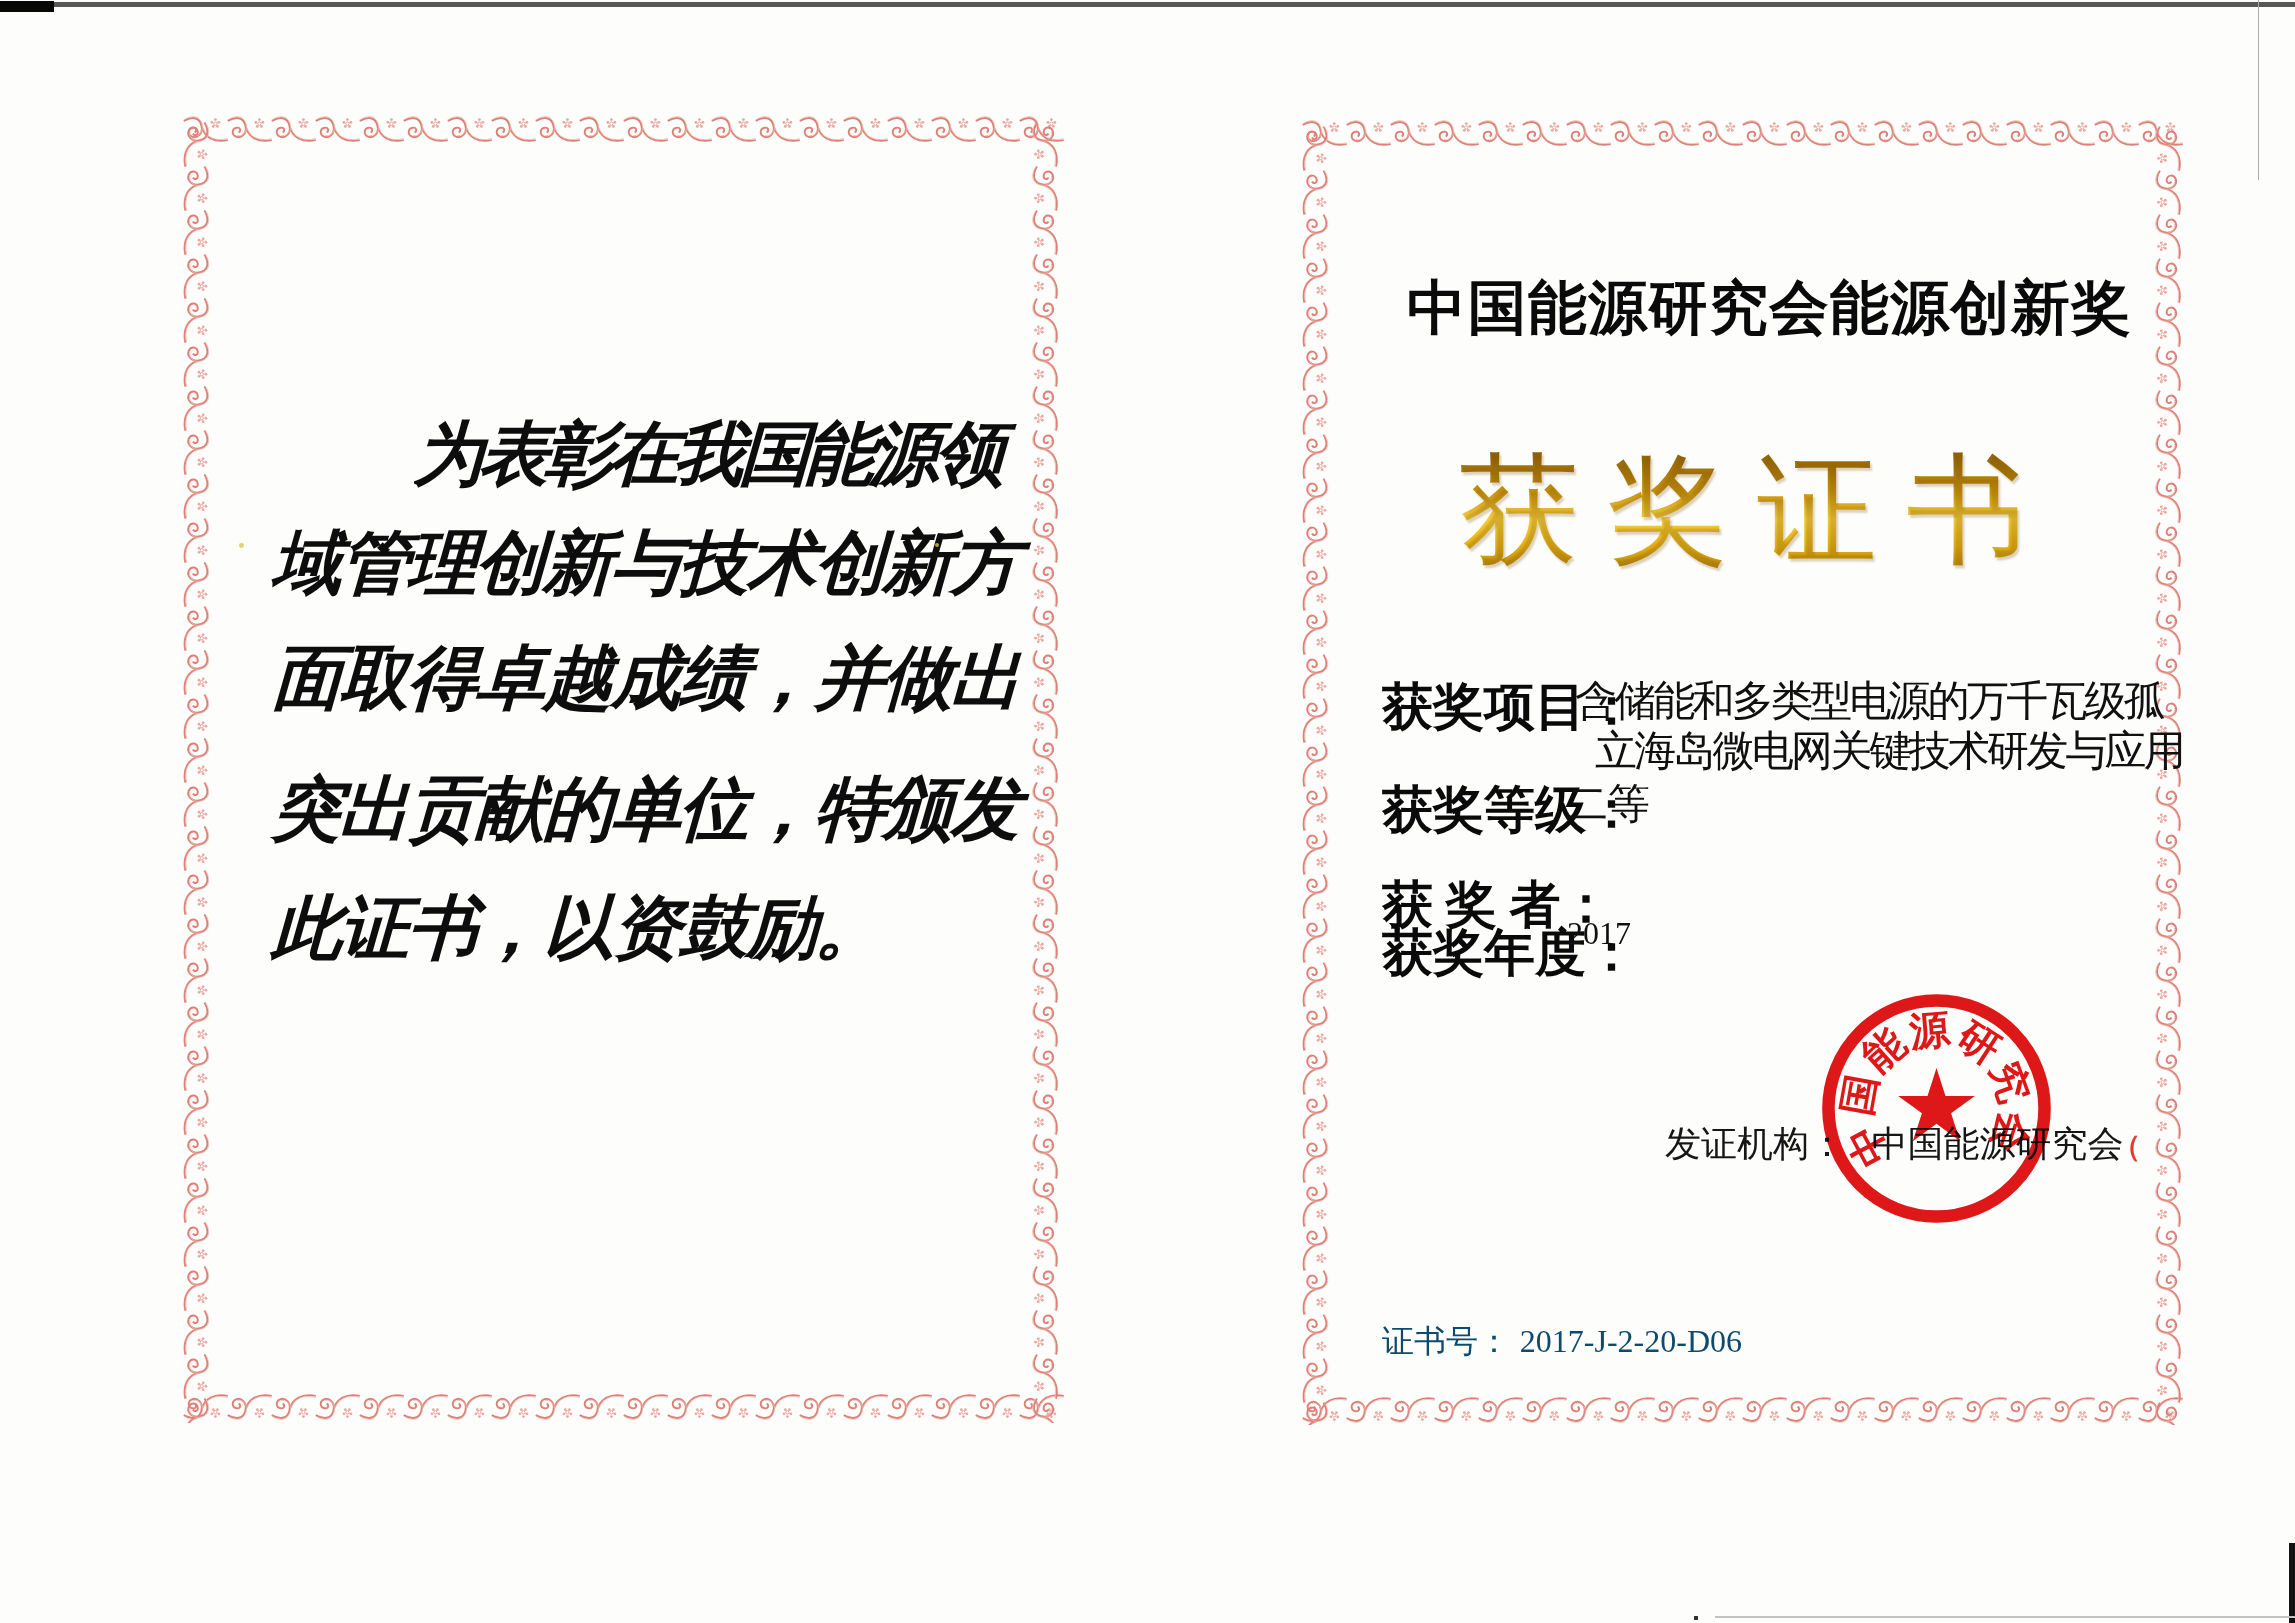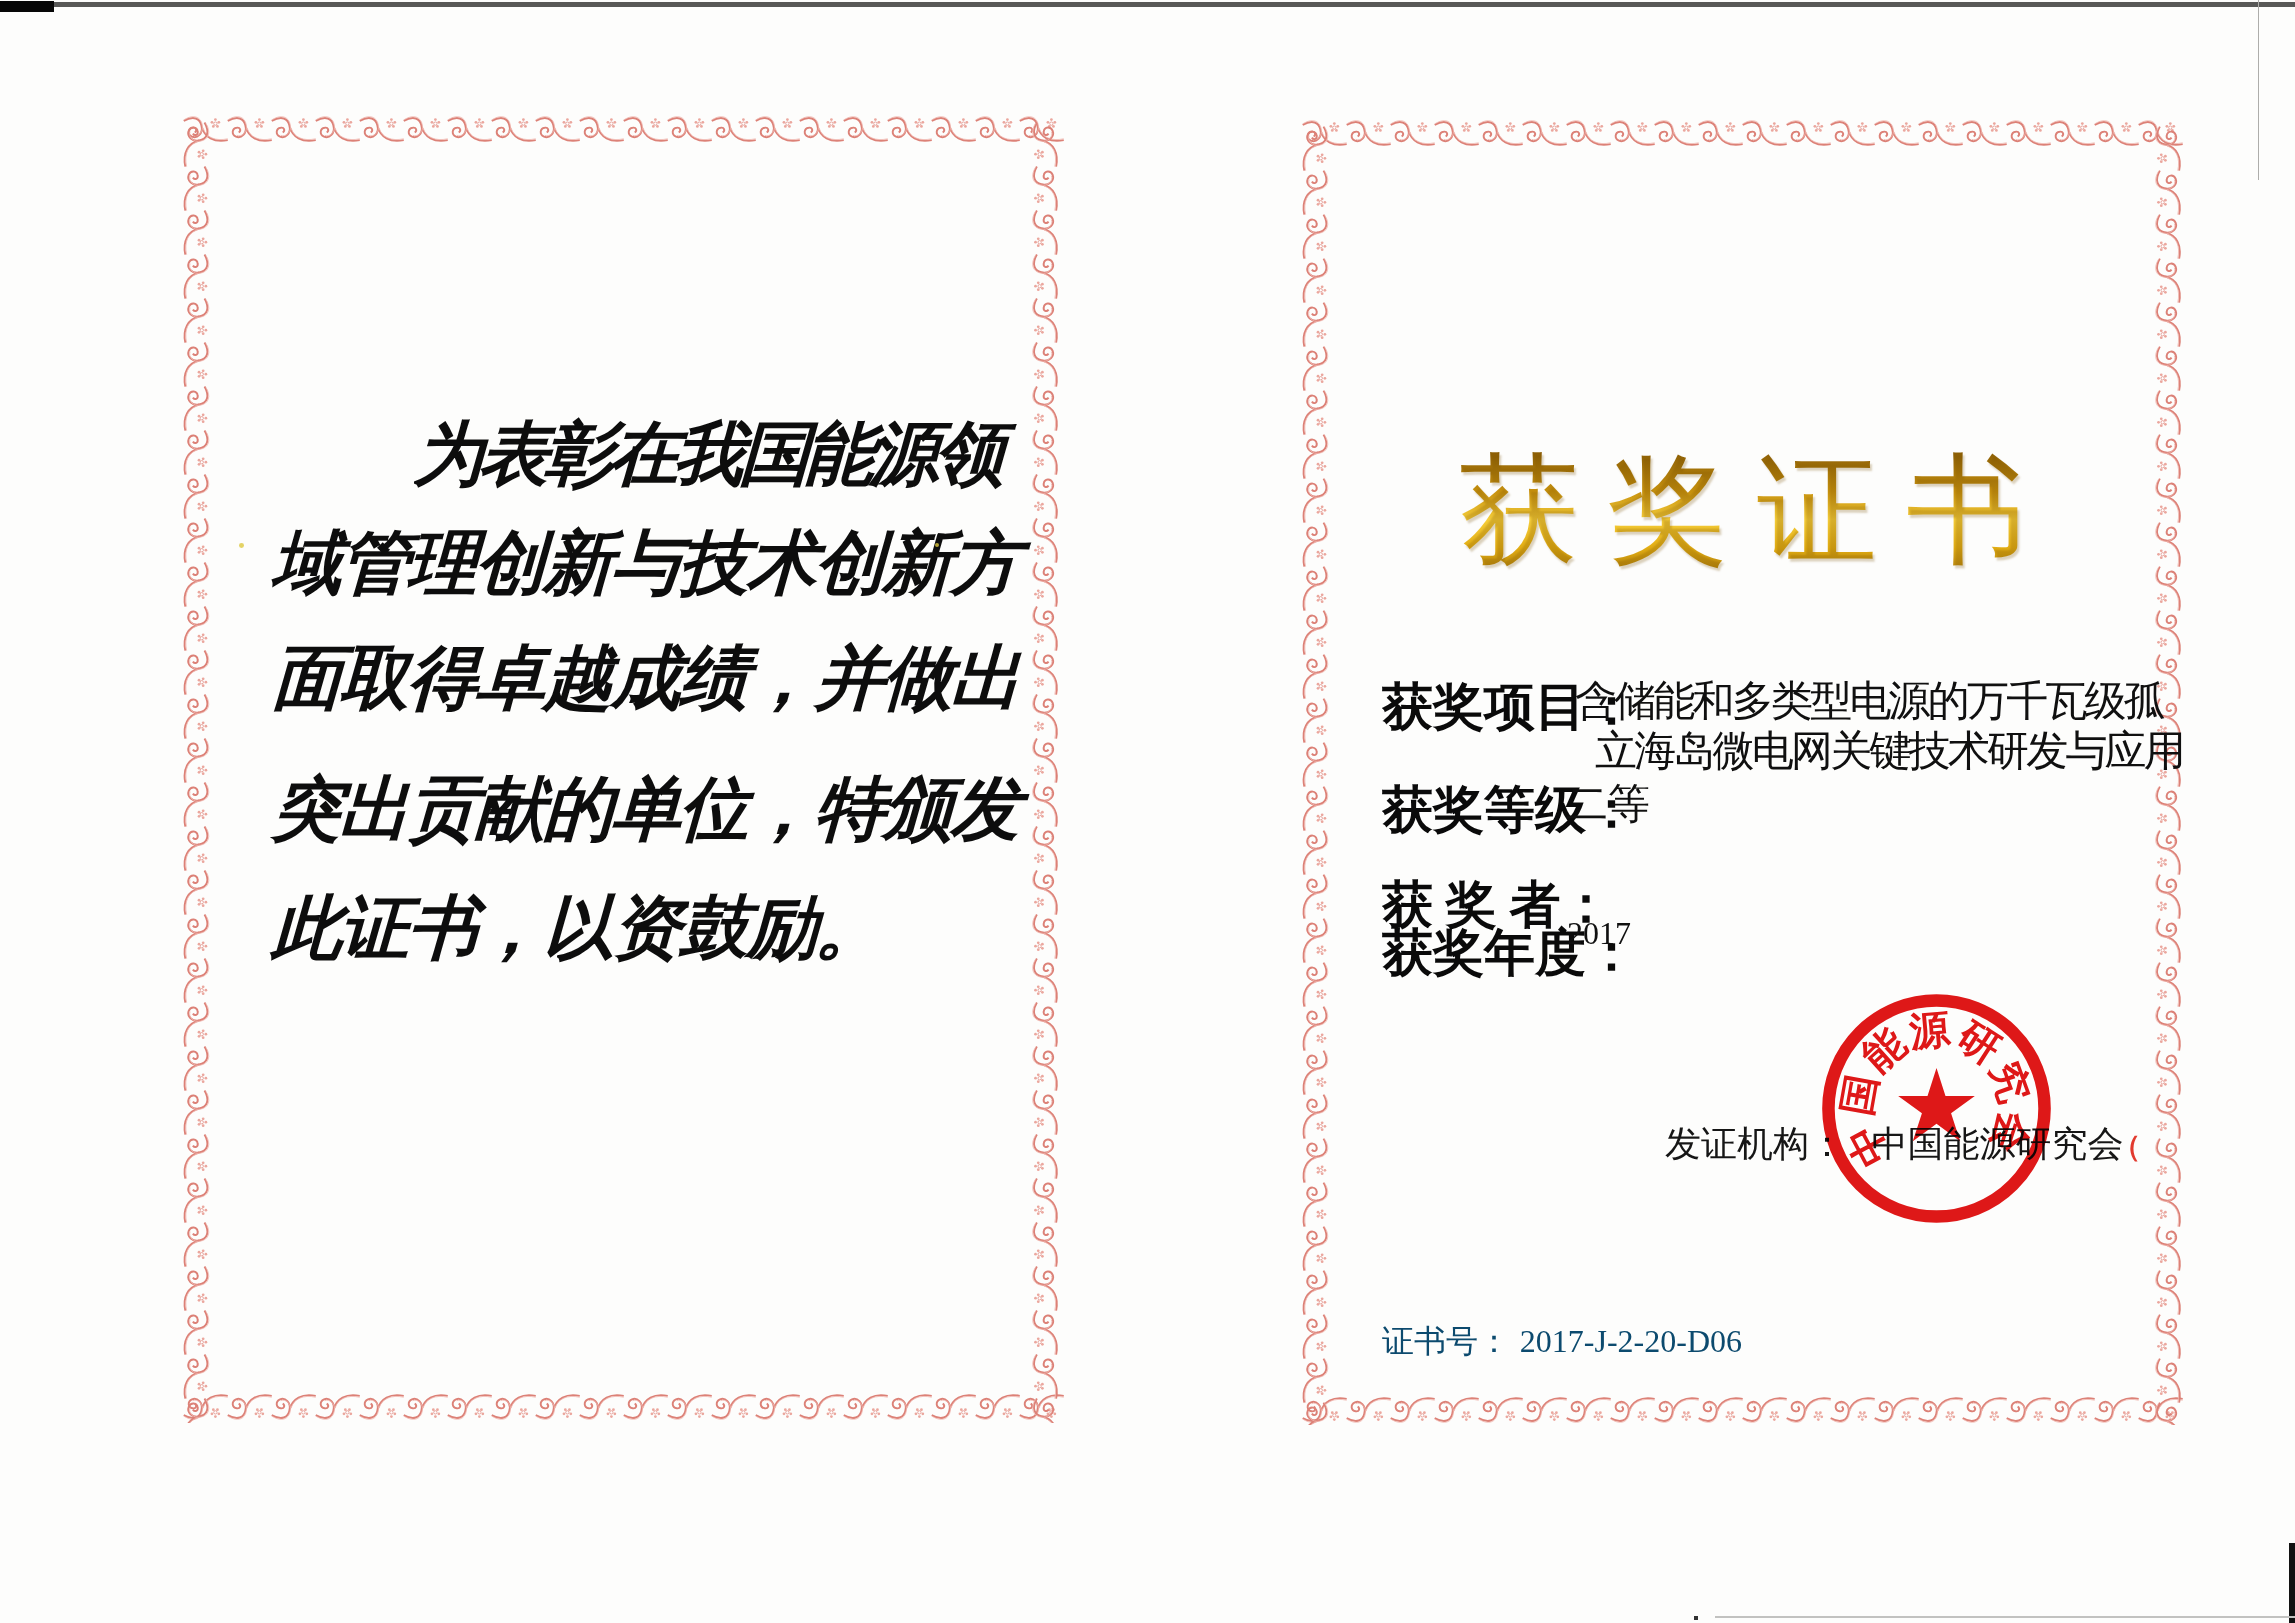--- a/index.html
+++ b/index.html
@@ -287,20 +287,21 @@
         <use href="#laceu" x="1472"></use>
         <use href="#laceu" x="1536"></use>
         <use href="#laceu" x="1600"></use>
         <use href="#laceu" x="1664"></use>
         <use href="#laceu" x="1728"></use>
         <use href="#laceu" x="1792"></use>
         <use href="#laceu" x="1856"></use>
       </svg>
     </div>
 
+  <div class="hdr" style="left:1407px;top:269px;">中国能源研究会能源创新奖</div>
   <div class="goldtitle" style="left:1459px;top:430px;">获奖证书</div>
 
   <div class="lbl" style="left:1382px;top:673px;">获奖项目：</div>
   <div class="val" style="left:1595px;top:723px;letter-spacing:-2.8px;">立海岛微电网关键技术研发与应用</div>
   <div class="val" style="left:1575px;top:673px;letter-spacing:-2.8px;">含储能和多类型电源的万千瓦级孤</div>
 
   <div class="lbl" style="left:1382px;top:776px;">获奖等级：</div>
   <div class="val" style="left:1566px;top:776px;text-align:right;">二等</div>
 
   <div class="lbl" style="left:1382px;top:871px;">获 奖 者：</div>

